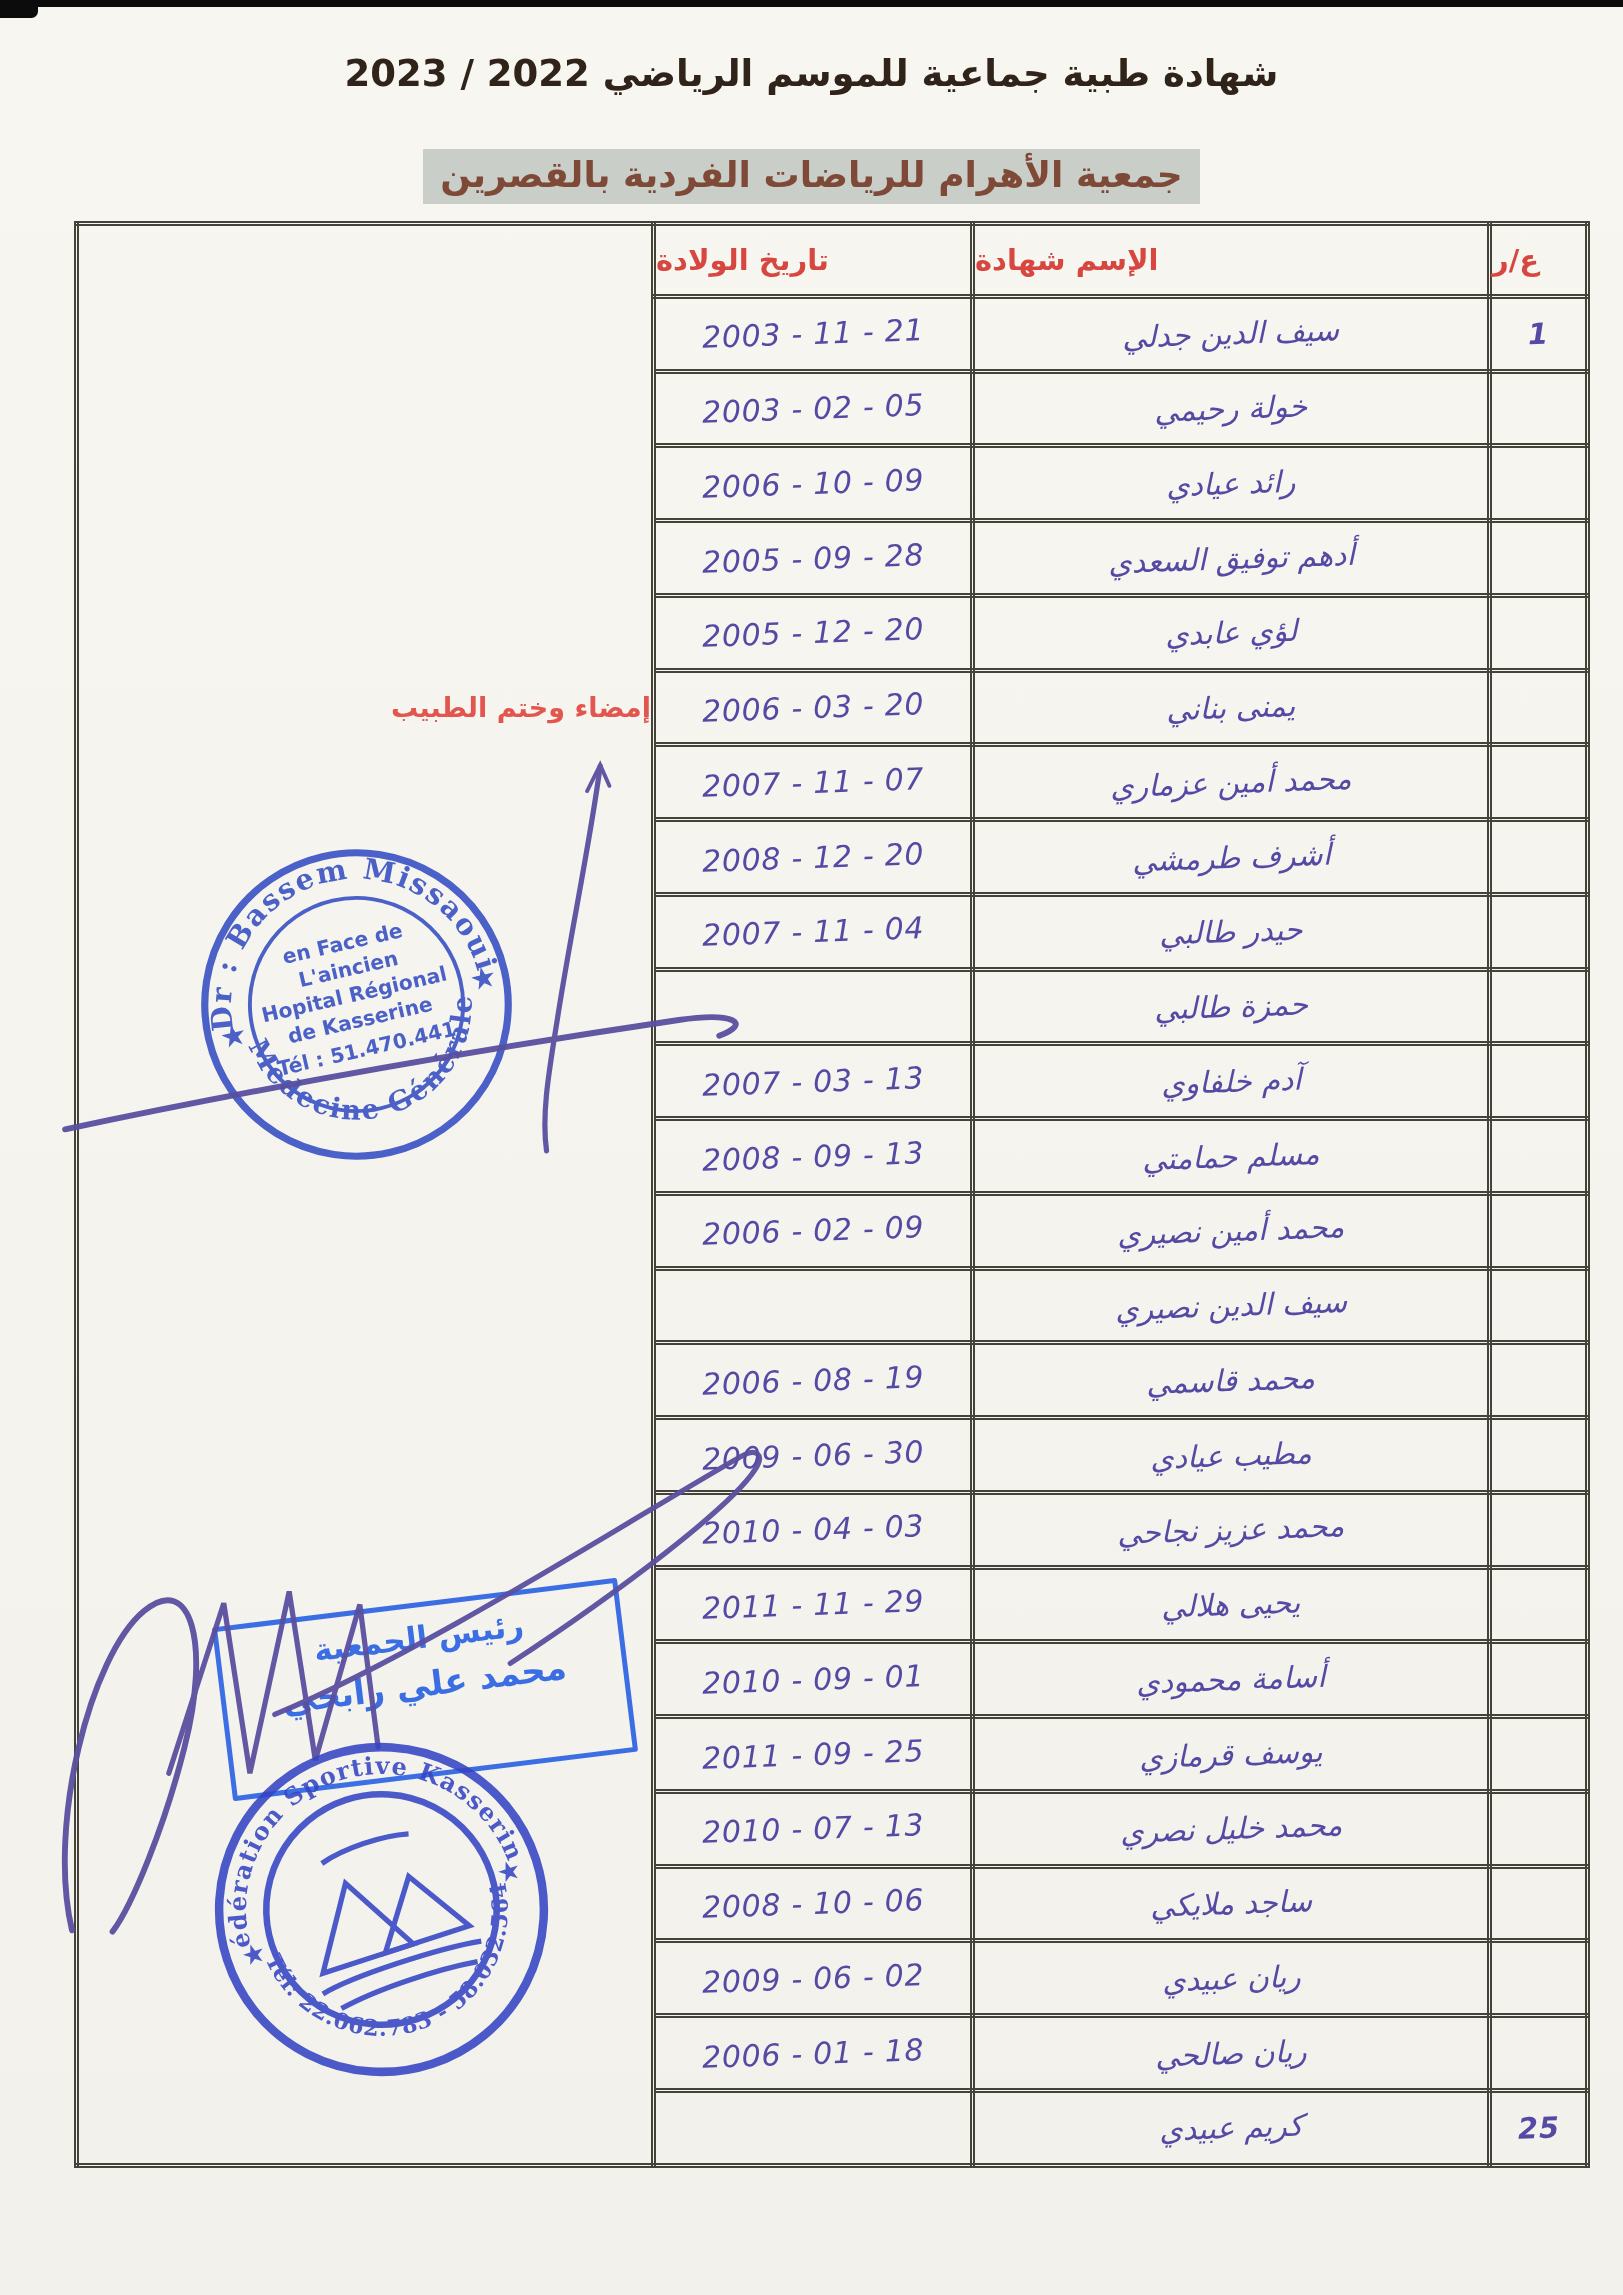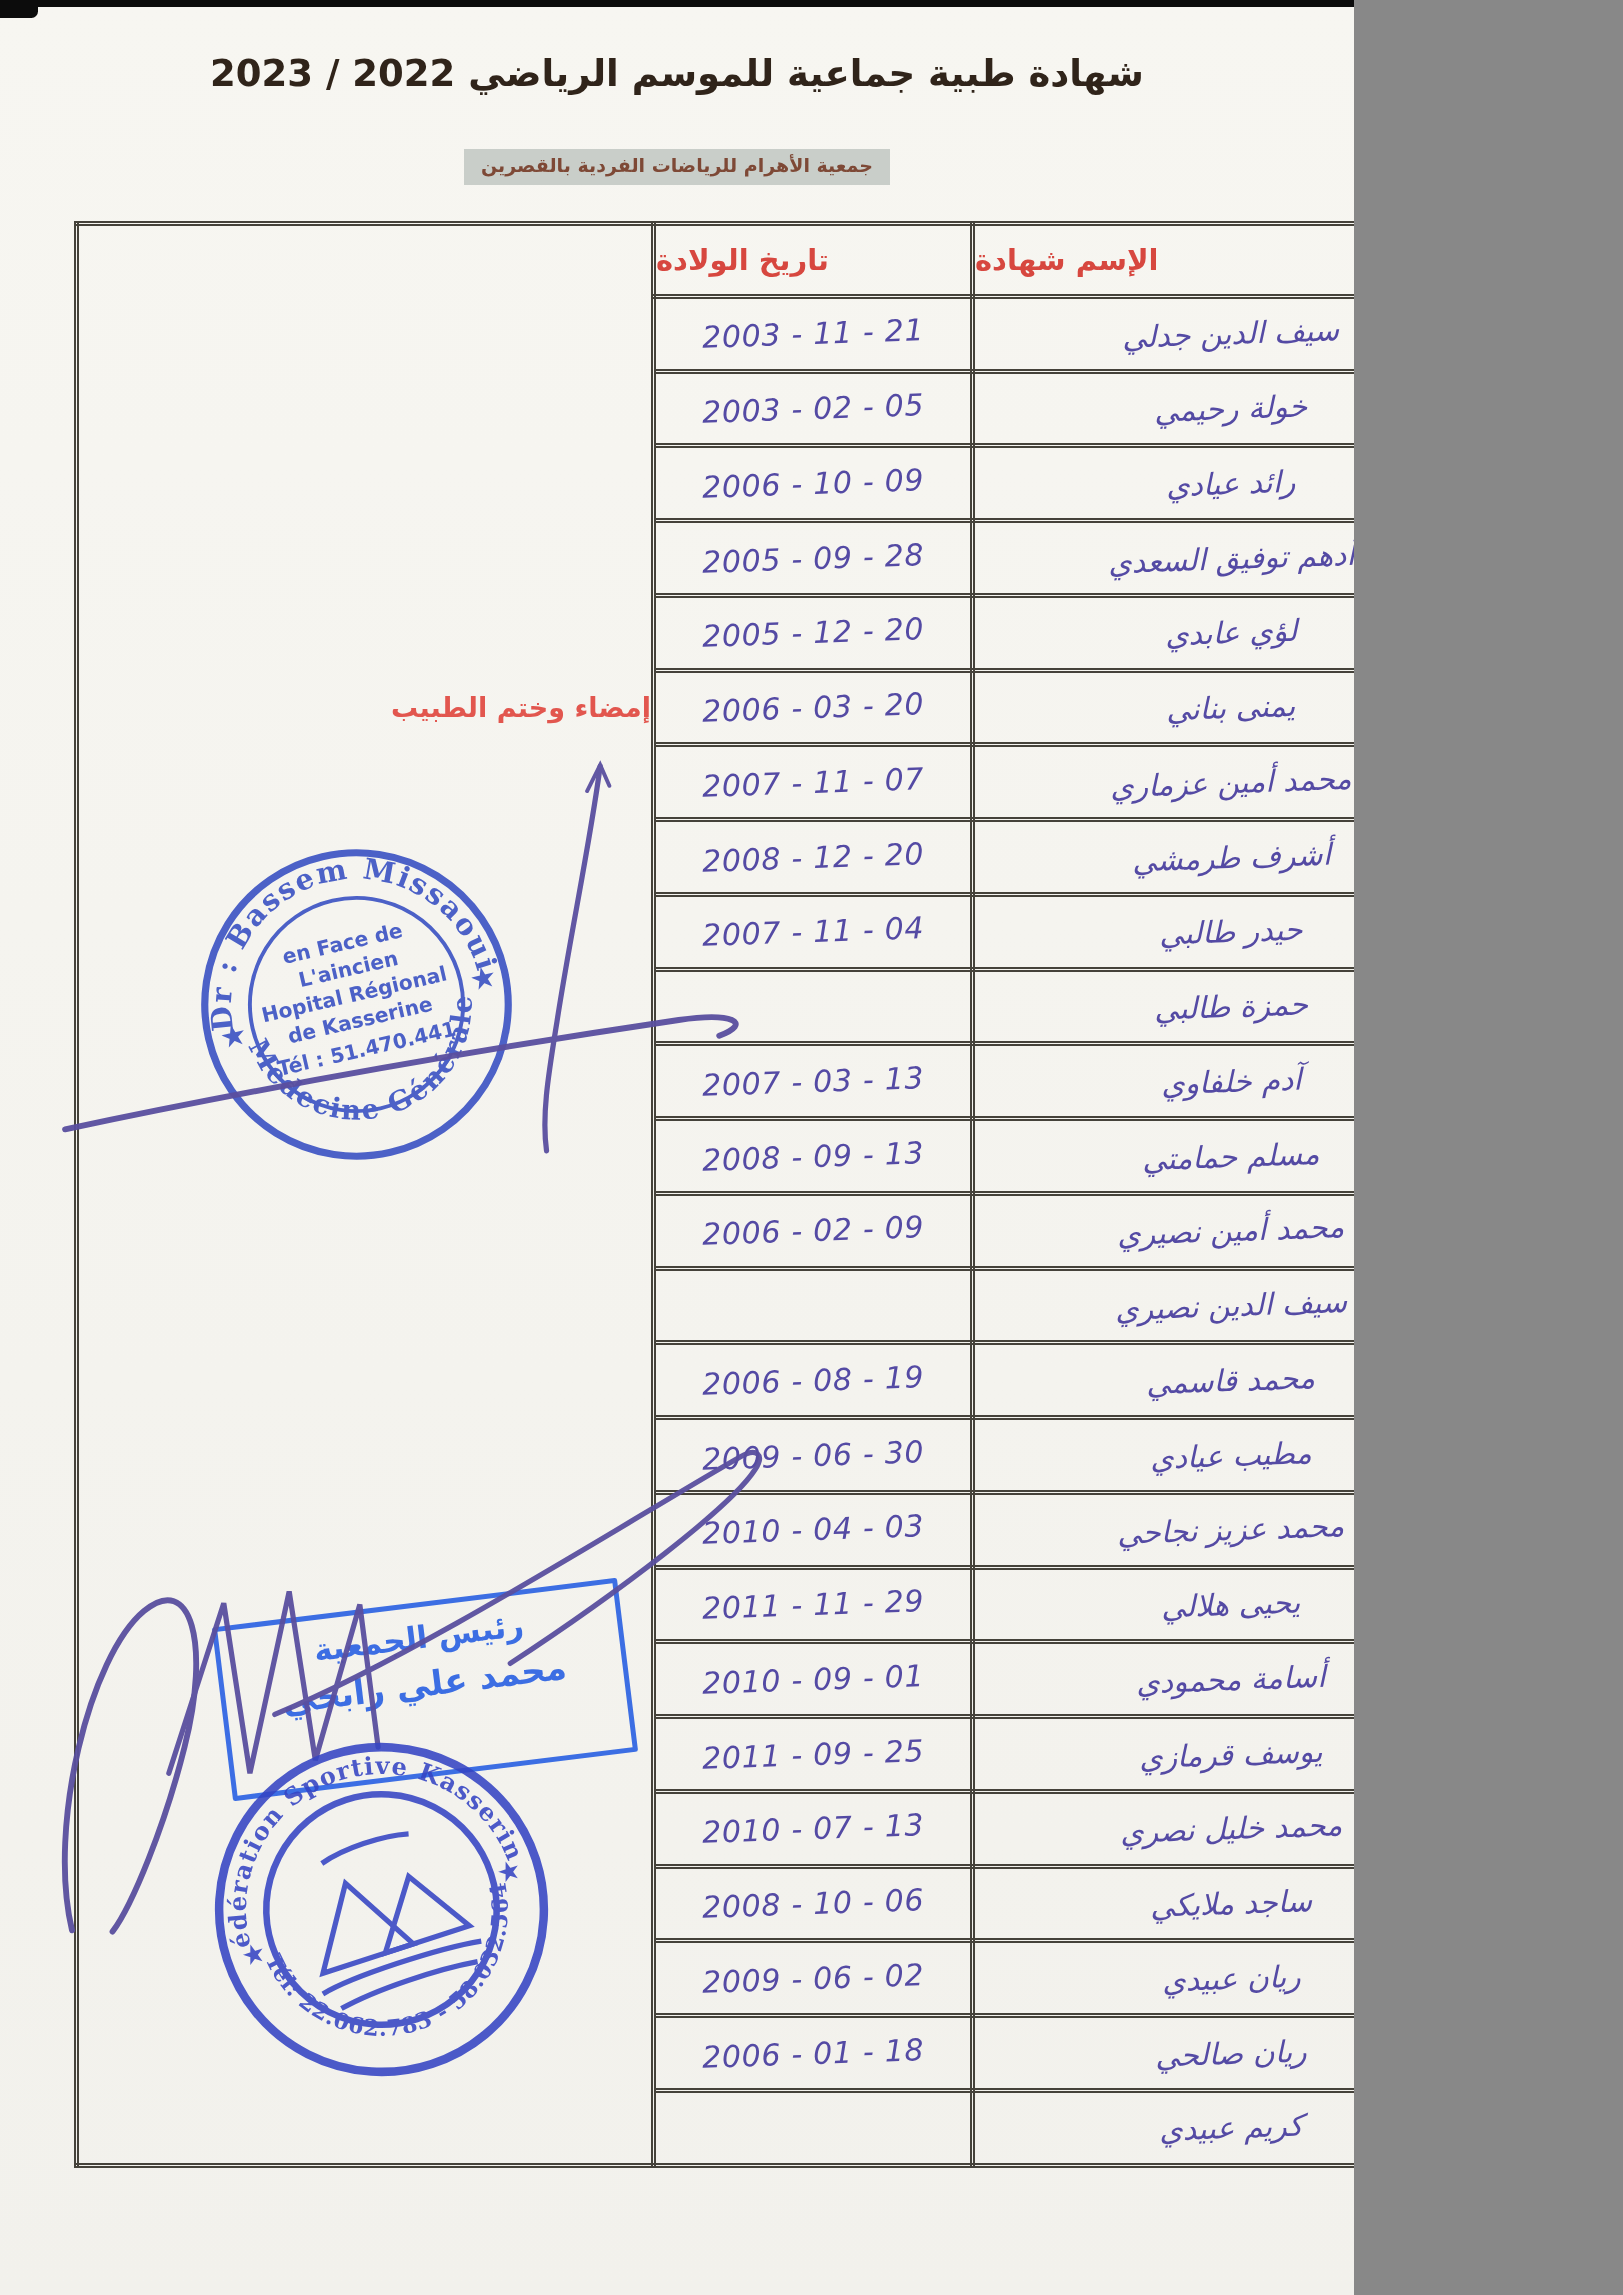--- a/index.html
+++ b/index.html
@@ -1,37 +1,37 @@
 <!DOCTYPE html>
 <html lang="ar" style="font-size:10.5px"><head>
 <meta charset="utf-8">
 <style>
   html,body{margin:0;padding:0;background:#888;}
   .page{
     position:relative;
-    width:1354px;height:2295px;
+    width:1623px;height:2295px;
     background:linear-gradient(180deg,#f7f6f1 0%,#f4f3ee 60%,#f2f1ec 100%);
     font-family:"DejaVu Sans",sans-serif;
     overflow:hidden;
   }
   
   .scan-strip{position:absolute;top:0;left:0;right:0;height:7.2px;background:#0c0c0c;}
   .scan-notch{position:absolute;top:0;left:0;width:38px;height:17.7px;background:#0c0c0c;border-bottom-right-radius:6.5px;}
 
   .title{
     position:absolute;top:52px;left:0;right:0;
     text-align:center;direction:rtl;
     font-size:37px;font-weight:bold;color:#30241a;
     letter-spacing:0px;
   }
   .subtitle-wrap{position:absolute;top:149px;left:0;right:0;text-align:center;}
   .subtitle{
     display:inline-block;direction:rtl;
     background:#c9cec9;color:#7e4936;
-    font-size:19px;font-weight:bold;
+    font-size:36px;font-weight:bold;
     padding:5.2px 17px 9.2px 17px;
   }
 
   .doc-table{
     position:absolute;left:74px;top:221px;
     width:1491px;height:1947px;
     border-collapse:collapse;table-layout:fixed;
     direction:rtl;
   }
   .doc-table td,.doc-table th{

